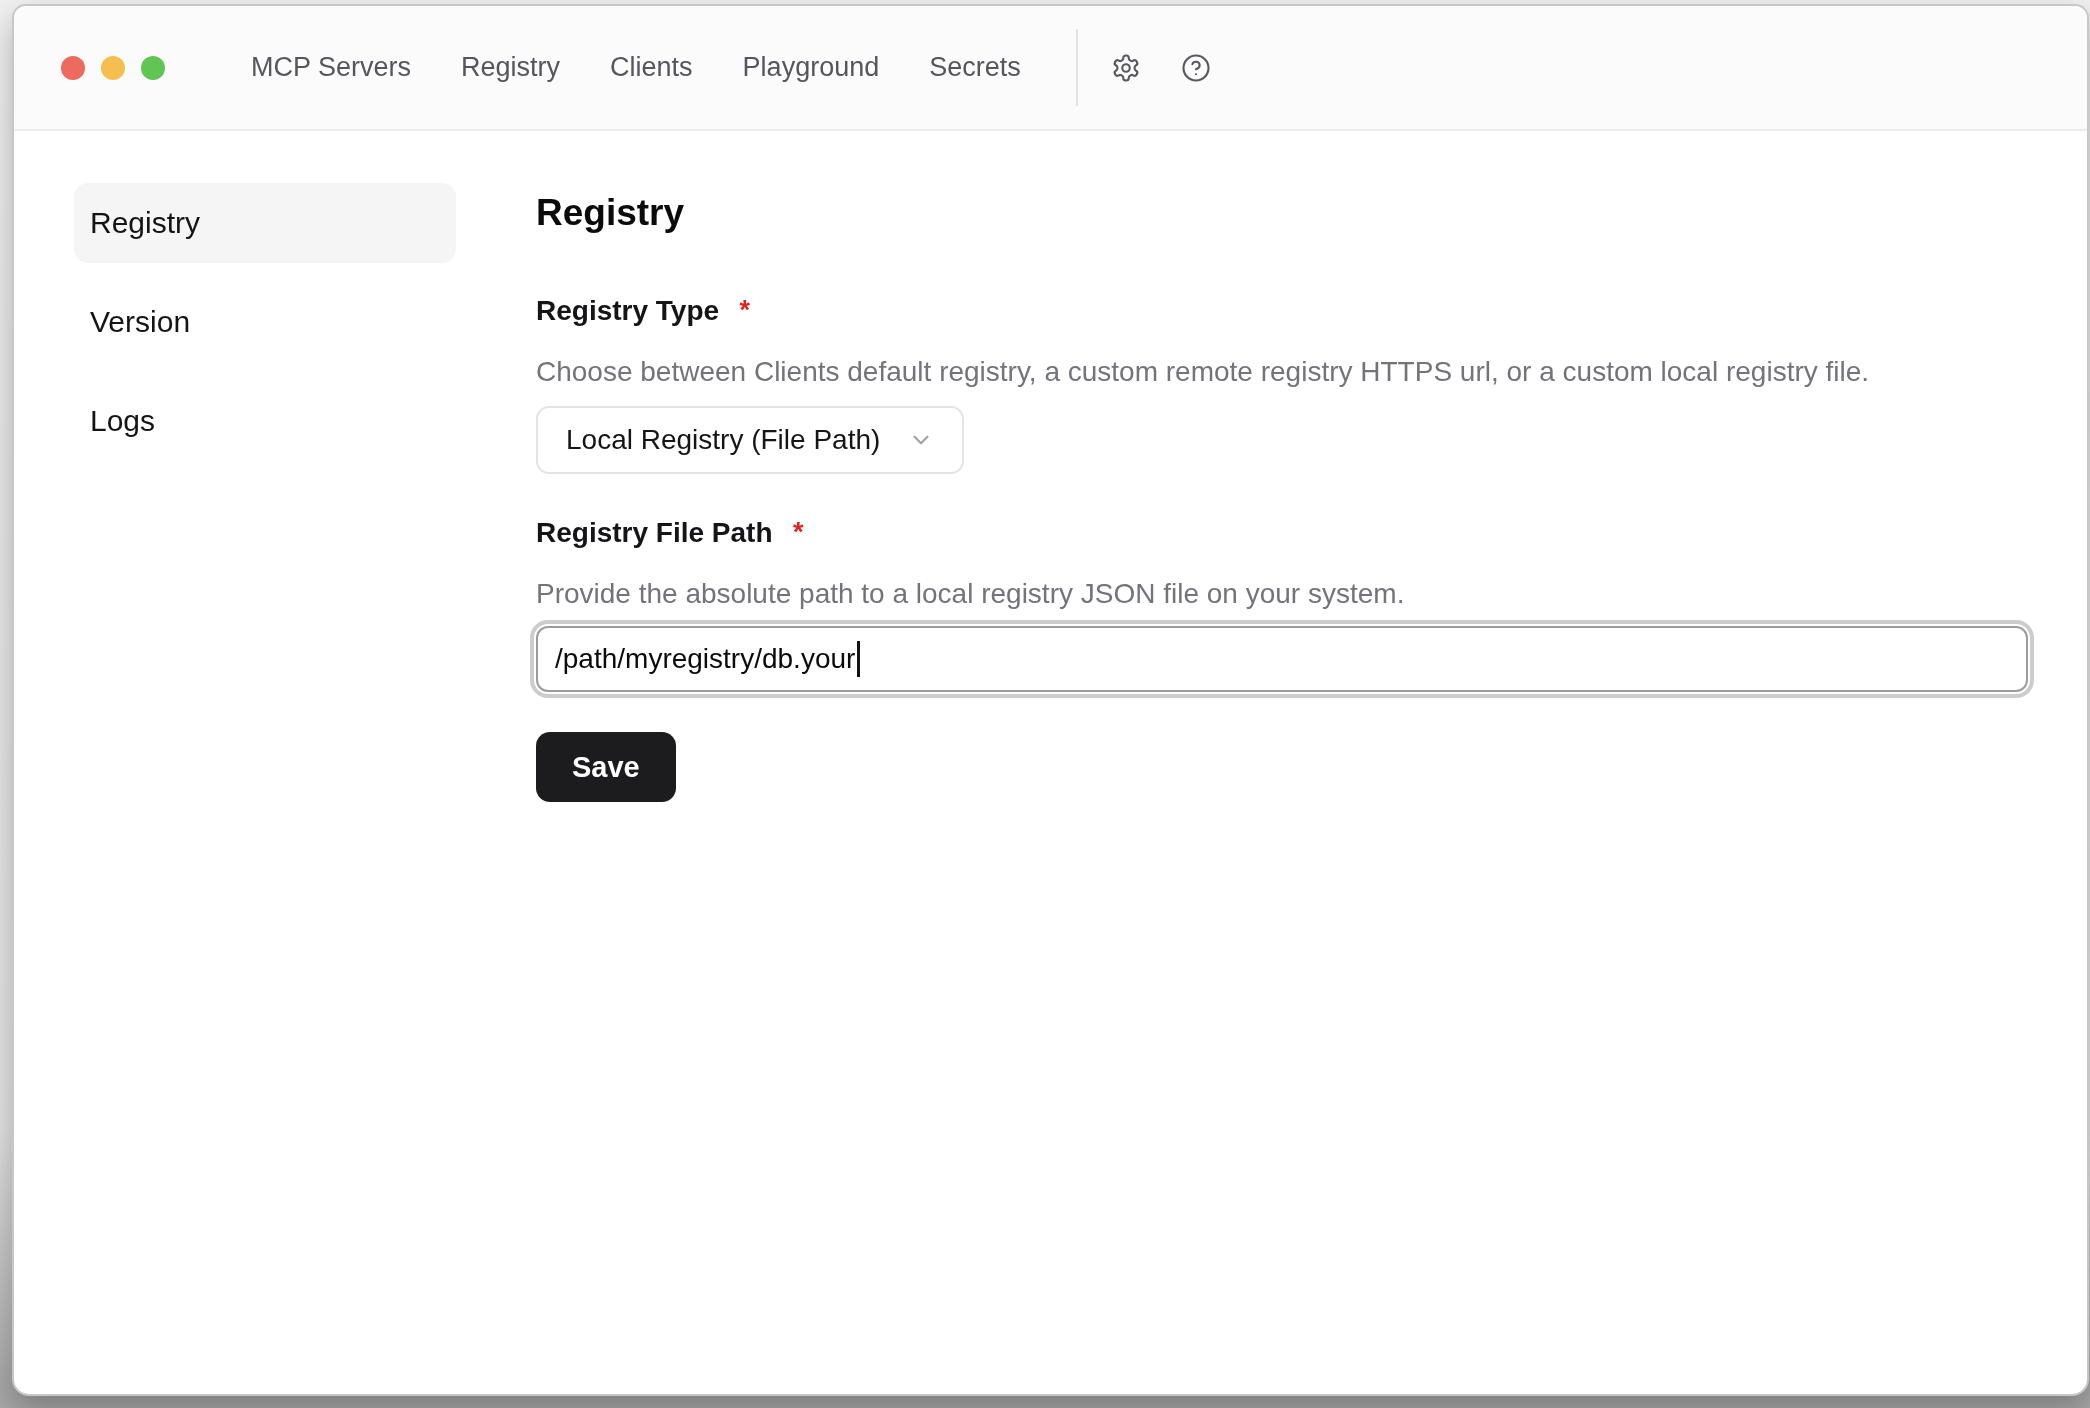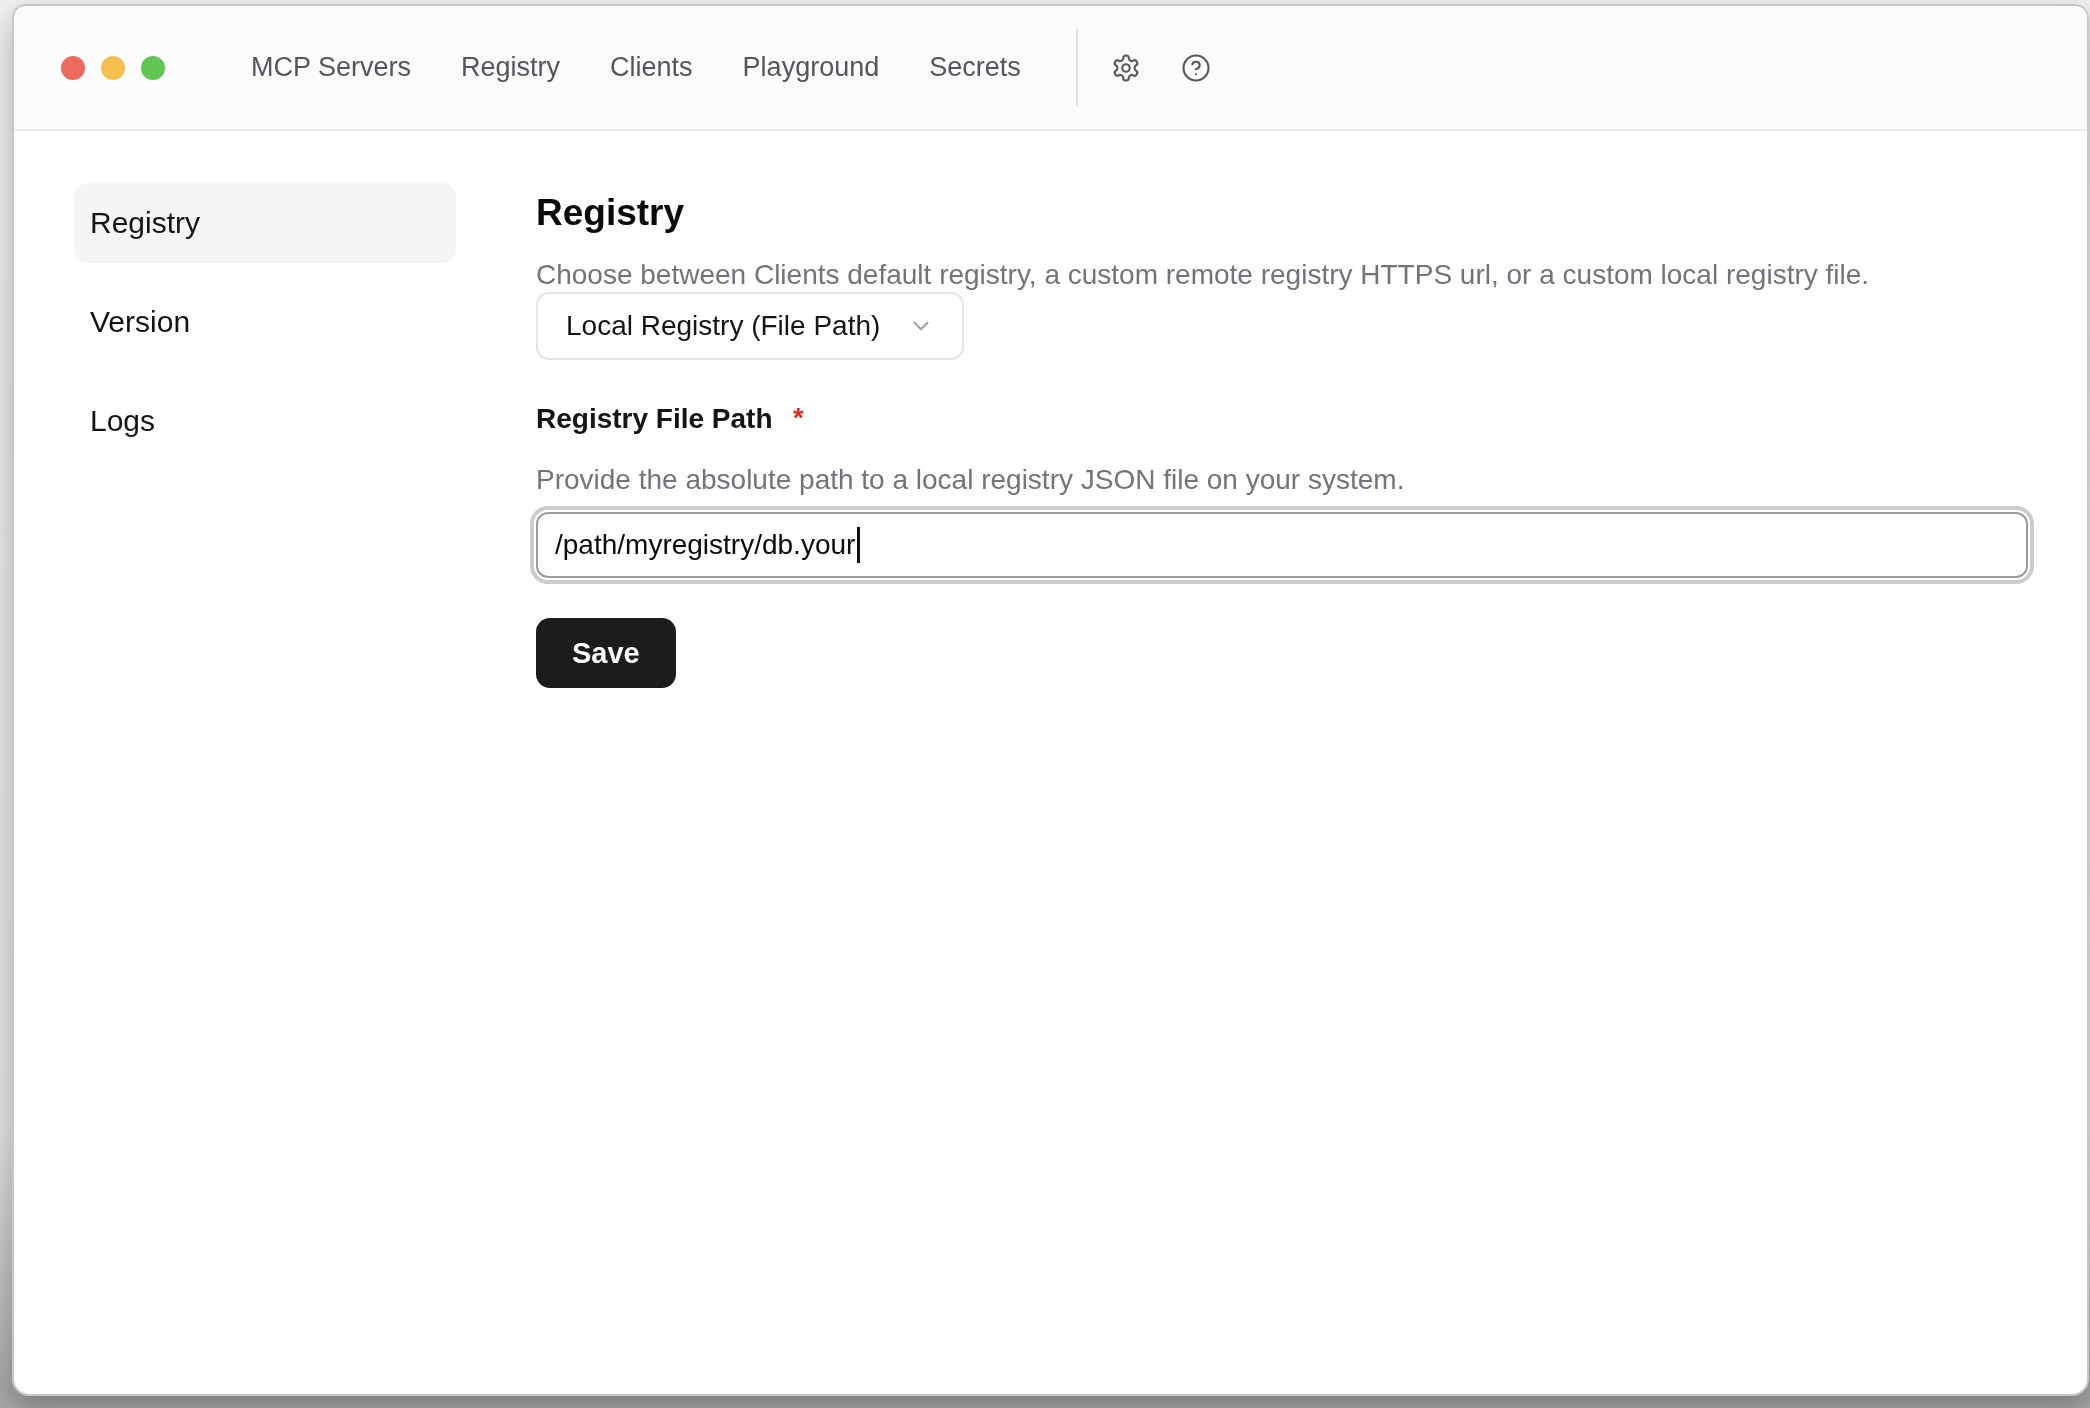--- a/index.html
+++ b/index.html
@@ -95,20 +95,21 @@
     margin-left: 16px; vertical-align: 1px;
   }
   .field-desc {
     margin: 23px 0 0 0;
     font-size: 28px; line-height: 34px;
     color: var(--desc-gray, #73737b);
   }
 
   
   .select {
+    margin-top: 17px;
     width: 428px; height: 68px;
     background: #fff;
     border: 2px solid var(--select-border, #e4e4e7);
     border-radius: 13px;
     display: flex; align-items: center; justify-content: space-between;
     padding: 0 28px;
     font-family: inherit; font-size: 28px; color: var(--label, #18181b);
     cursor: pointer;
   }
   .select .chevron { display: inline-flex; color: var(--chevron-gray, #a2a2a9); }
@@ -201,20 +202,24 @@
           </div>
         <div class="side-item">
             <span>Logs</span>
           </div>
       </aside>
 
       <section class="settings-panel">
         <h2 class="section-heading">Registry</h2>
 
         
+        <div class="field-label-row">
+          <span class="field-label">Registry Type</span>
+          <span class="required-asterisk">*</span>
+        </div>
         <p class="field-desc">Choose between Clients default registry, a custom remote registry HTTPS url, or a custom local registry file.</p>
         <button class="select">
           <span>Local Registry (File Path)</span>
           <span class="chevron">
             <svg viewBox="0 0 24 24" fill="none" stroke="currentColor" stroke-width="2" stroke-linecap="round" stroke-linejoin="round">
               <path d="m6 9 6 6 6-6"></path>
             </svg>
           </span>
         </button>
 

